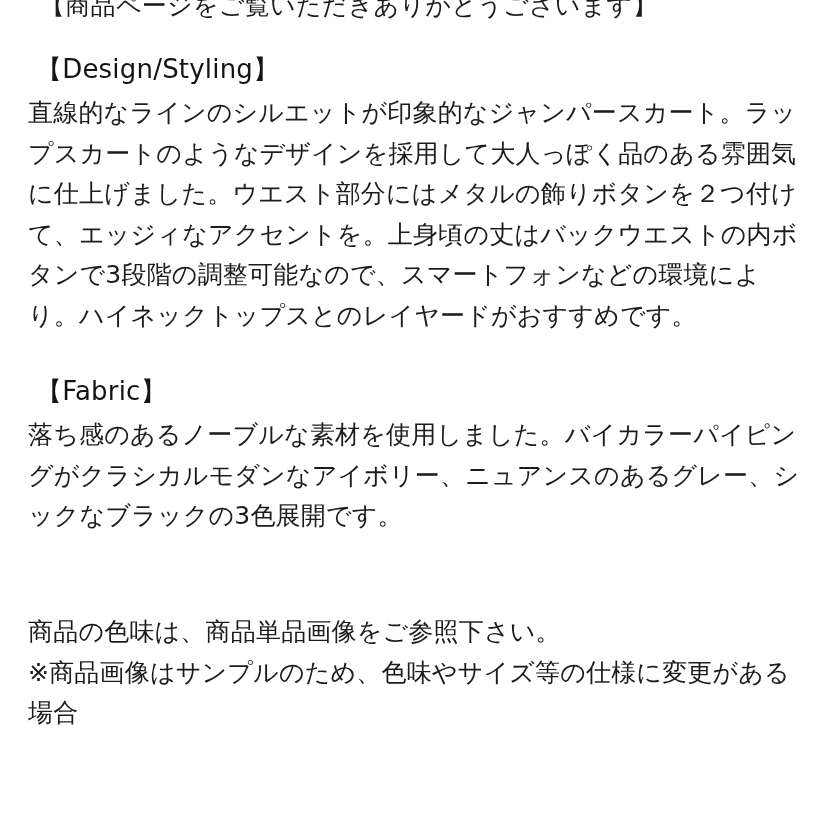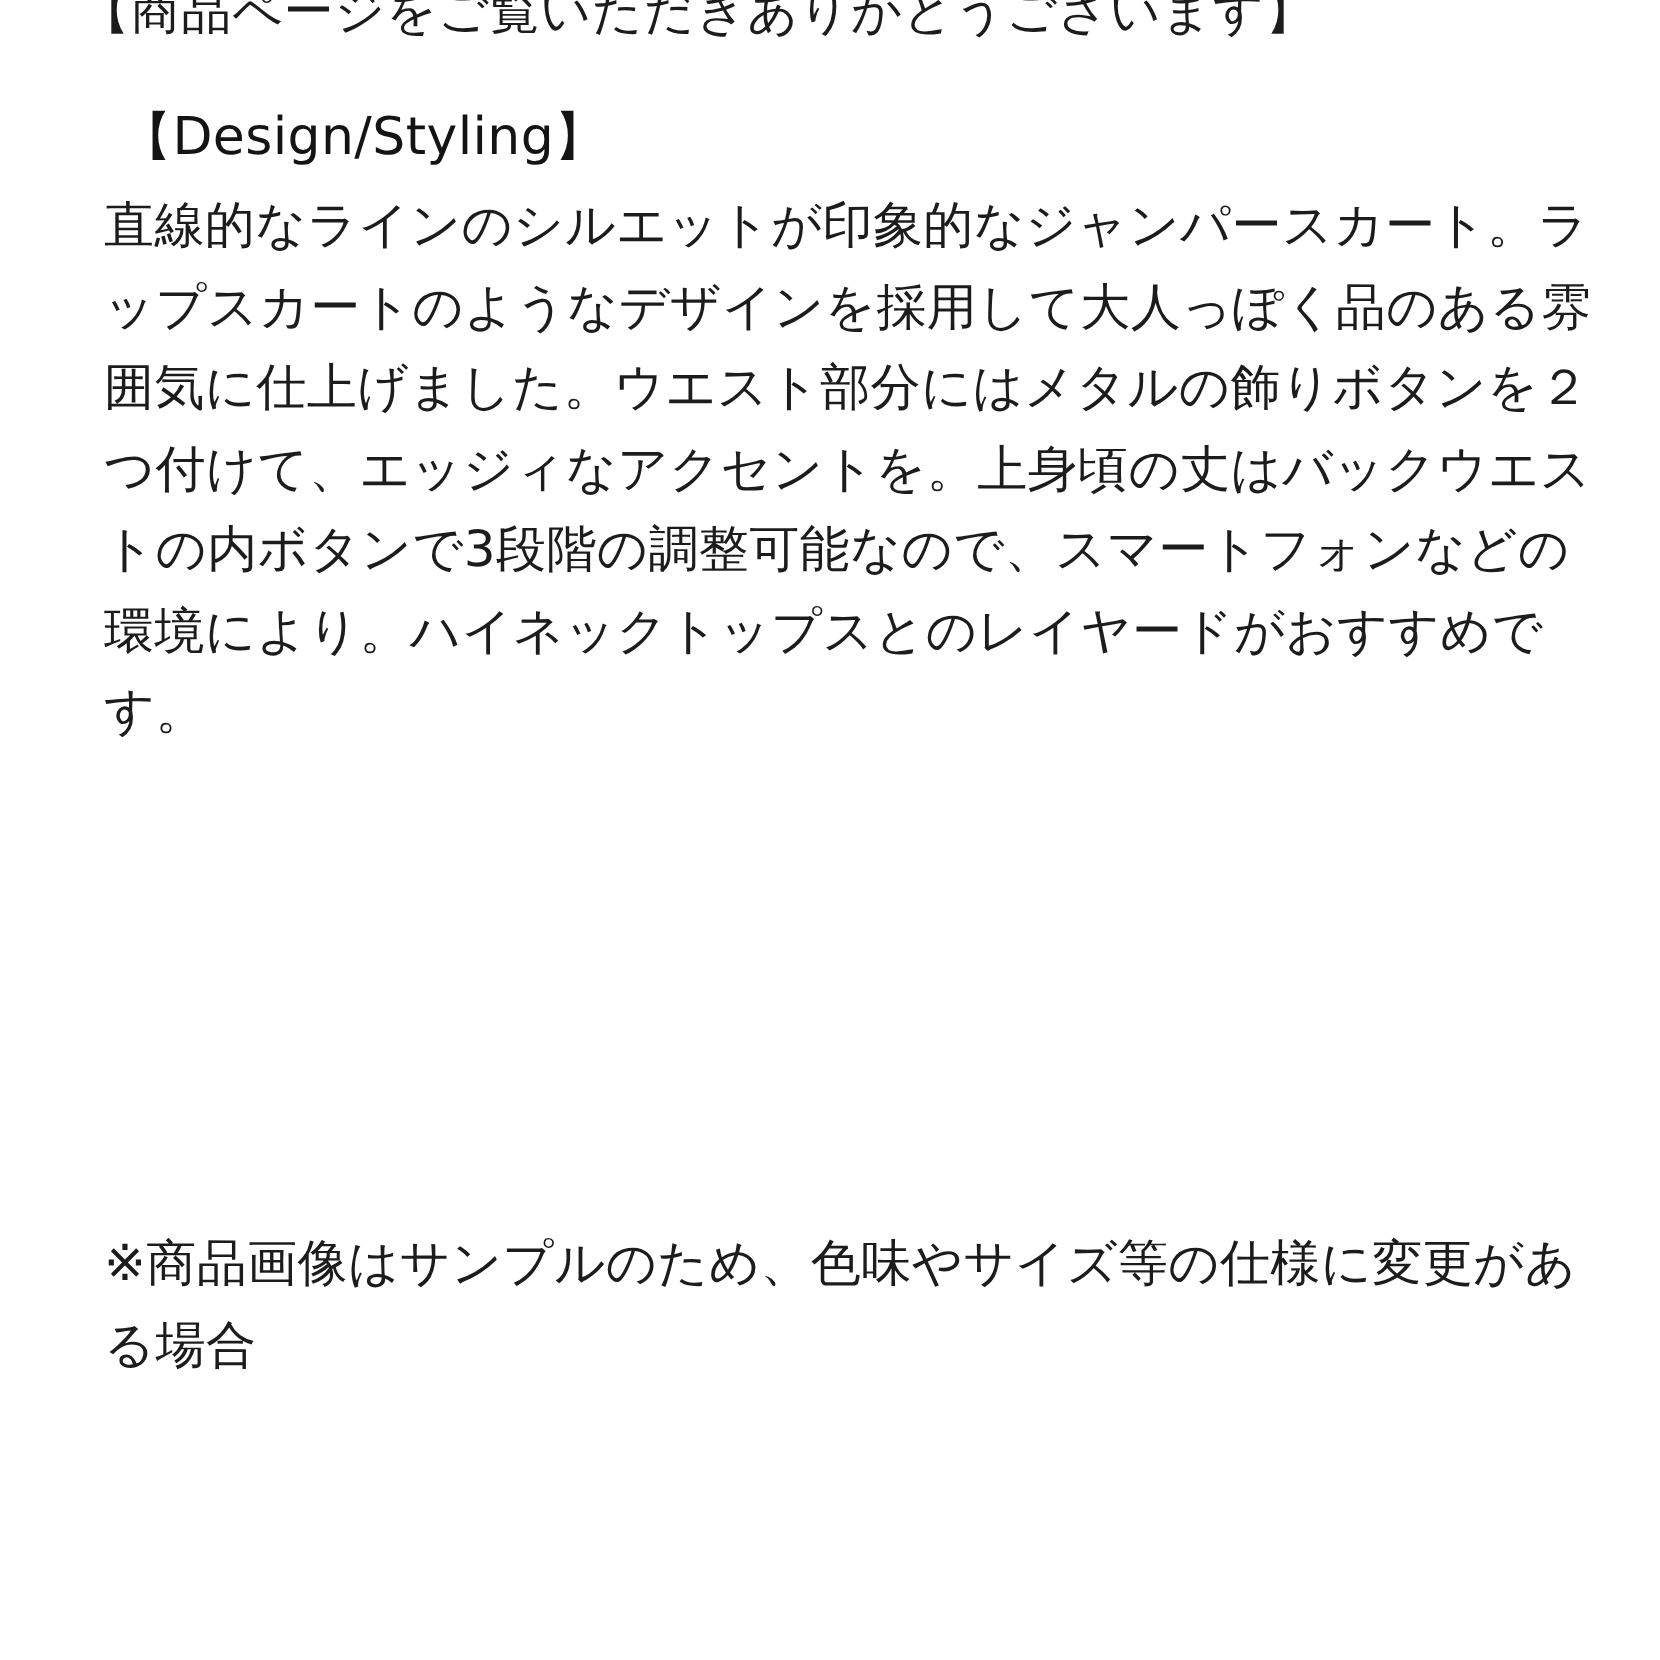--- a/index.html
+++ b/index.html
@@ -31,21 +31,20 @@
     letter-spacing: 0.3px;
     color: #1c1c1c;
     white-space: nowrap;
     overflow: hidden;
     font-weight: 500;
   }
   .section {
     position: absolute;
     left: 28px;
     right: 28px;
-    margin-left: 24px;
   }
   .heading {
     font-size: 26px;
     line-height: 1.5;
     letter-spacing: 0.2px;
     font-weight: 500;
     color: #141414;
     margin: 0 0 4px 0;
     padding-left: 8px;
   }
@@ -74,19 +73,24 @@
 
 <div class="page">
 
   <div class="clipped-top">【商品ページをご覧いただきありがとうございます】</div>
 
   <div class="section" id="design-section">
     <h2 class="heading">【Design/Styling】</h2>
     <p class="body-text">直線的なラインのシルエットが印象的なジャンパースカート。ラップスカートのようなデザインを採用して大人っぽく品のある雰囲気に仕上げました。ウエスト部分にはメタルの飾りボタンを２つ付けて、エッジィなアクセントを。上身頃の丈はバックウエストの内ボタンで3段階の調整可能なので、スマートフォンなどの環境により。ハイネックトップスとのレイヤードがおすすめです。</p>
   </div>
 
+  <div class="section" id="fabric-section">
+    <h2 class="heading">【Fabric】</h2>
+    <p class="body-text">落ち感のあるノーブルな素材を使用しました。バイカラーパイピングがクラシカルモダンなアイボリー、ニュアンスのあるグレー、シックなブラックの3色展開です。</p>
+  </div>
 
   <div class="section notes" id="notes-section">
+    <p>商品の色味は、商品単品画像をご参照下さい。</p>
     <p>※商品画像はサンプルのため、色味やサイズ等の仕様に変更がある場合</p>
 
   </div>
 
 </div>
 
 </body></html>

